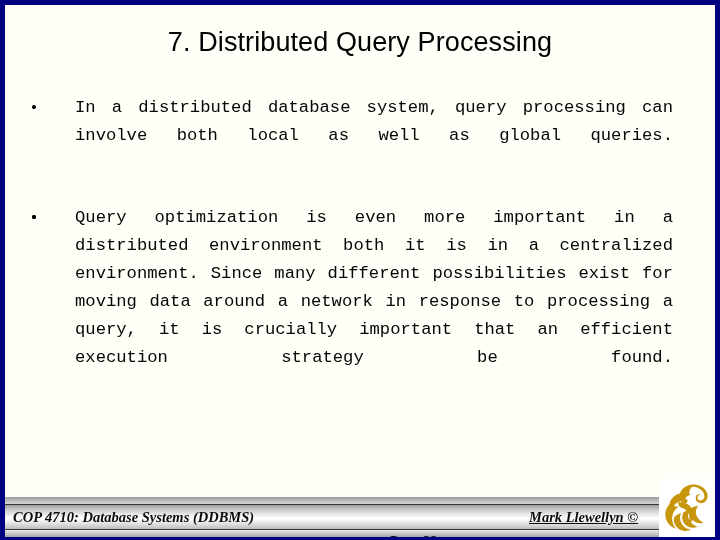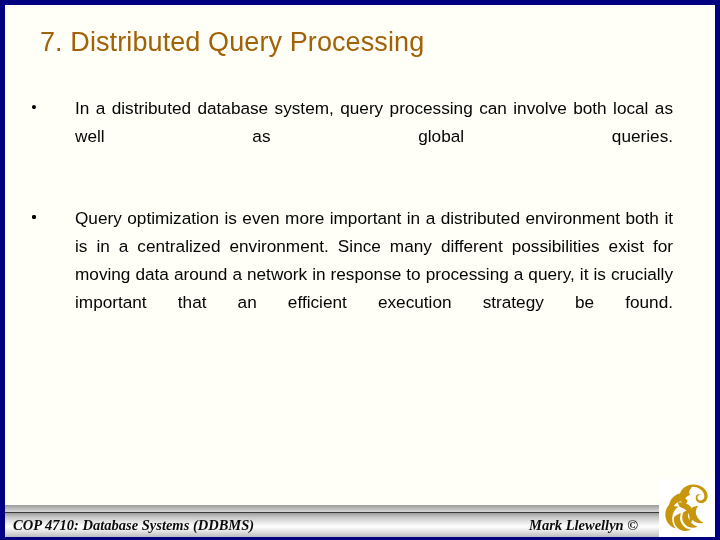--- a/index.html
+++ b/index.html
@@ -28,21 +28,22 @@
   .frame-right  { right: 0;  top: 0;    width: 5px;  height: 540px; }
   .frame-top    { left: 0;   top: 0;    width: 720px; height: 5px; }
   .frame-bottom { left: 0;   bottom: 0; width: 720px; height: 3px; }
 
   
   #title {
     position: absolute;
     left: 40px;
     top: 27px;
     width: 640px;
-    color: #a16207;
+    text-align: center;
+    color: #000000;
     font-family: "Liberation Sans", "DejaVu Sans", sans-serif;
     font-size: 27px;
     font-weight: 400;
     letter-spacing: 0.1px;
     line-height: 1.15;
     white-space: nowrap;
   }
 
   
   #body {
@@ -68,38 +69,38 @@
     color: #000000;
     font-family: "Liberation Serif", "DejaVu Serif", serif;
   }
 
   .bullet-text {
     font-size: 17.2px;
     line-height: 28px;
     color: #050505;
     text-align: justify;
     text-justify: inter-word;
-    font-family: Liberation Sans, sans-serif;
+    font-family: Liberation Mono, monospace;
     hyphens: none;
   }
 
   
   .bullet-text::after {
     content: "";
     display: inline-block;
     width: 100%;
   }
 
   
   #footer {
     position: absolute;
     left: 5px;
     right: 22px;
     bottom: 3px;
-    height: 32px;
+    height: 40px;
     z-index: 3;
   }
 
   .foot-strip-top {
     position: absolute;
     left: 0; right: 0; top: 0;
     height: 7px;
     background: linear-gradient(to bottom, #9a9a9a 0%, #b8b8b8 45%, #d6d6d6 100%);
   }
   .foot-rule-a {
@@ -140,21 +141,21 @@
     line-height: 24px;
     font-family: "Liberation Serif", "DejaVu Serif", serif;
     font-weight: bold;
     font-style: italic;
     font-size: 14.5px;
     color: #0b0b0b;
     white-space: nowrap;
   }
   #foot-course { left: 8px; }
   #foot-page   { left: 384px; margin-top: 24px; }
-  #foot-author { left: 524px; }
+  #foot-author { left: 524px; text-decoration: underline; }
 
   
   #logo-box {
     position: absolute;
     right: 5px;
     bottom: 3px;
     width: 56px;
     height: 58px;
     background: #ffffff;
     z-index: 6;

